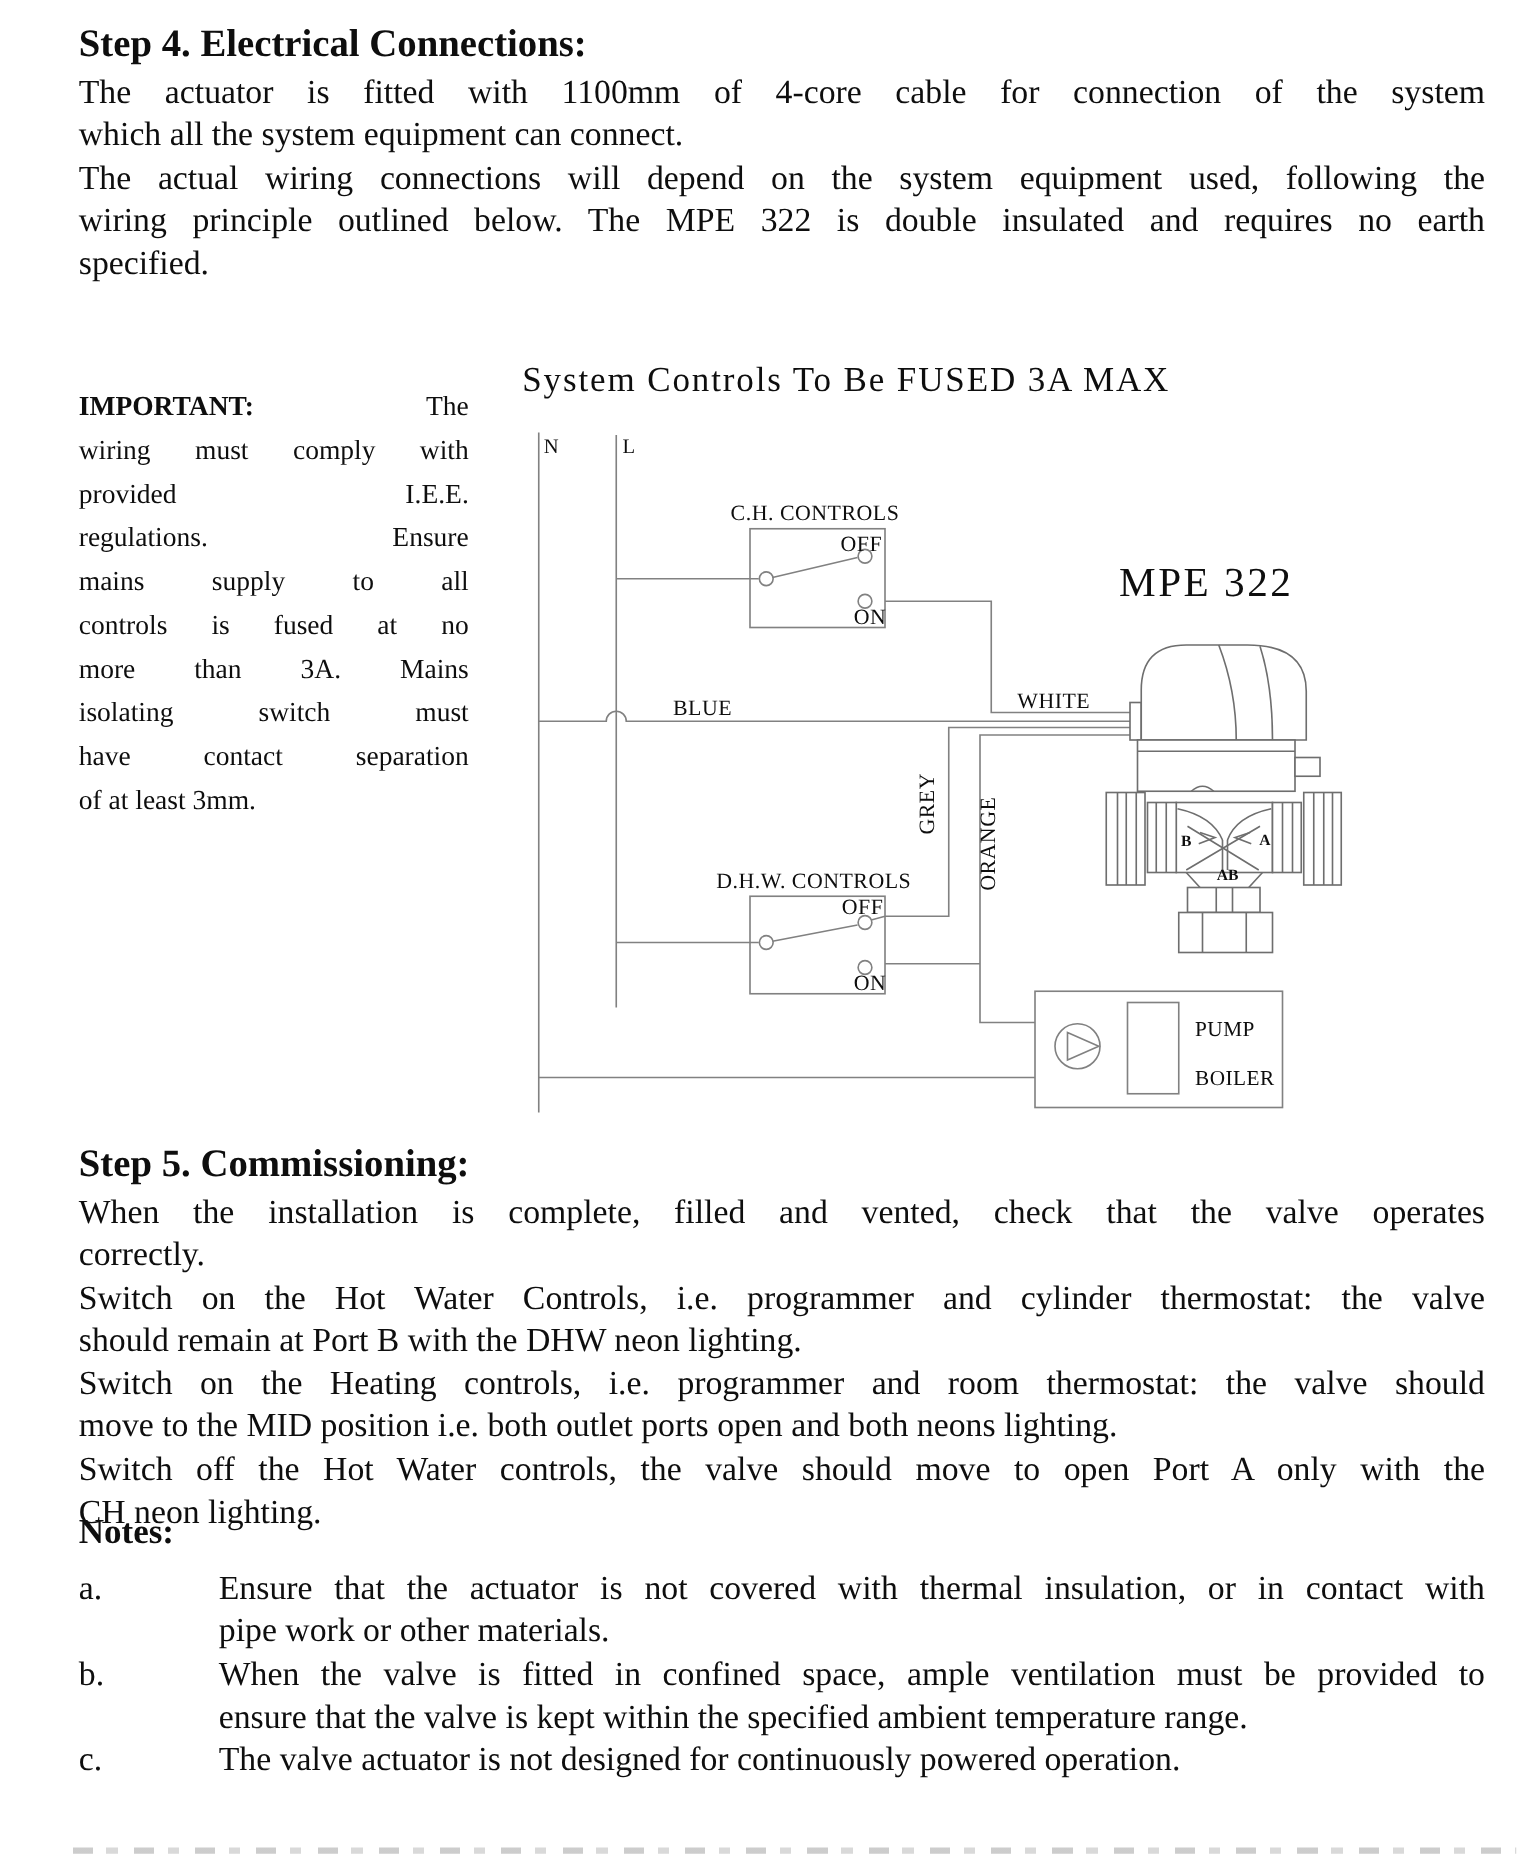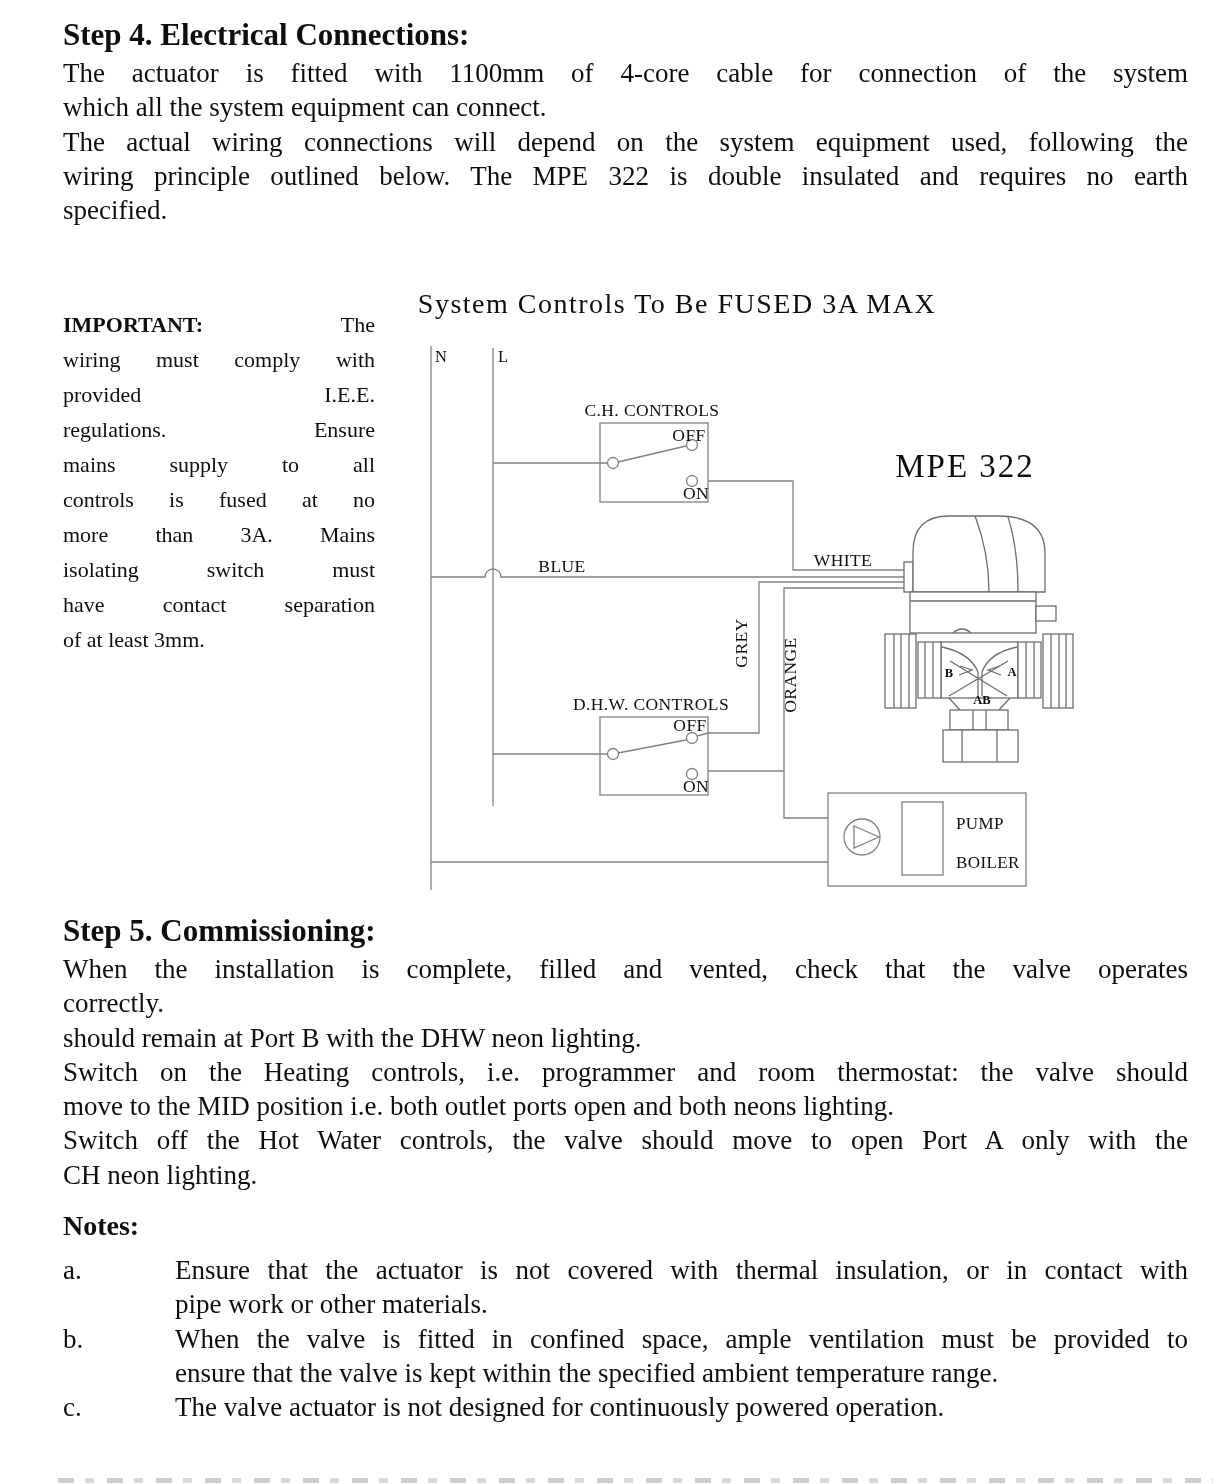--- a/index.html
+++ b/index.html
@@ -160,20 +160,21 @@
       <text class="t-pb" x="928" y="829">PUMP</text>
       <text class="t-pb" x="928" y="868">BOILER</text>
     </g>
   </svg>
 
   <section class="sec-step5">
     <h1 class="h-big">Step 5. Commissioning:</h1>
     <div>
       <div class="ln j">When the installation is complete, filled and vented, check that the valve operates</div>
       <div class="ln">correctly.</div>
+      <div class="ln j">Switch on the Hot Water Controls, i.e. programmer and cylinder thermostat: the valve</div>
       <div class="ln">should remain at Port B with the DHW neon lighting.</div>
       <div class="ln j">Switch on the Heating controls, i.e. programmer and room thermostat: the valve should</div>
       <div class="ln">move to the MID position i.e. both outlet ports open and both neons lighting.</div>
       <div class="ln j">Switch off the Hot Water controls, the valve should move to open Port A only with the</div>
       <div class="ln">CH neon lighting.</div>
     </div>
   </section>
 
   <section class="sec-notes">
     <h2 class="h-notes">Notes:</h2>

